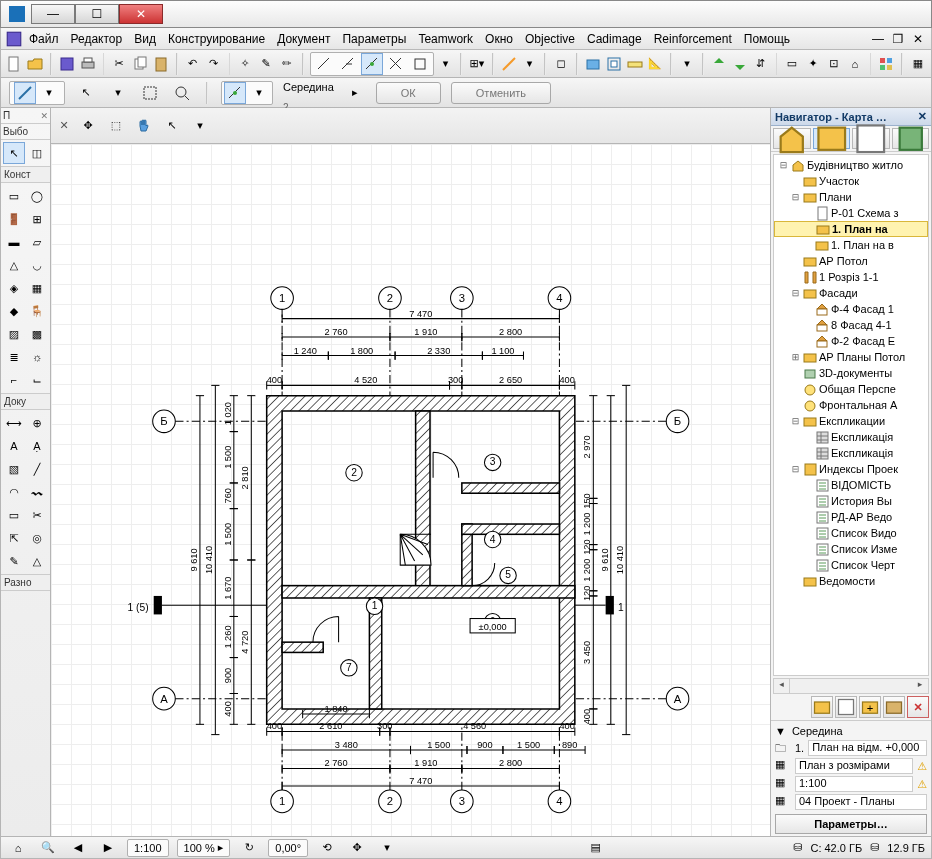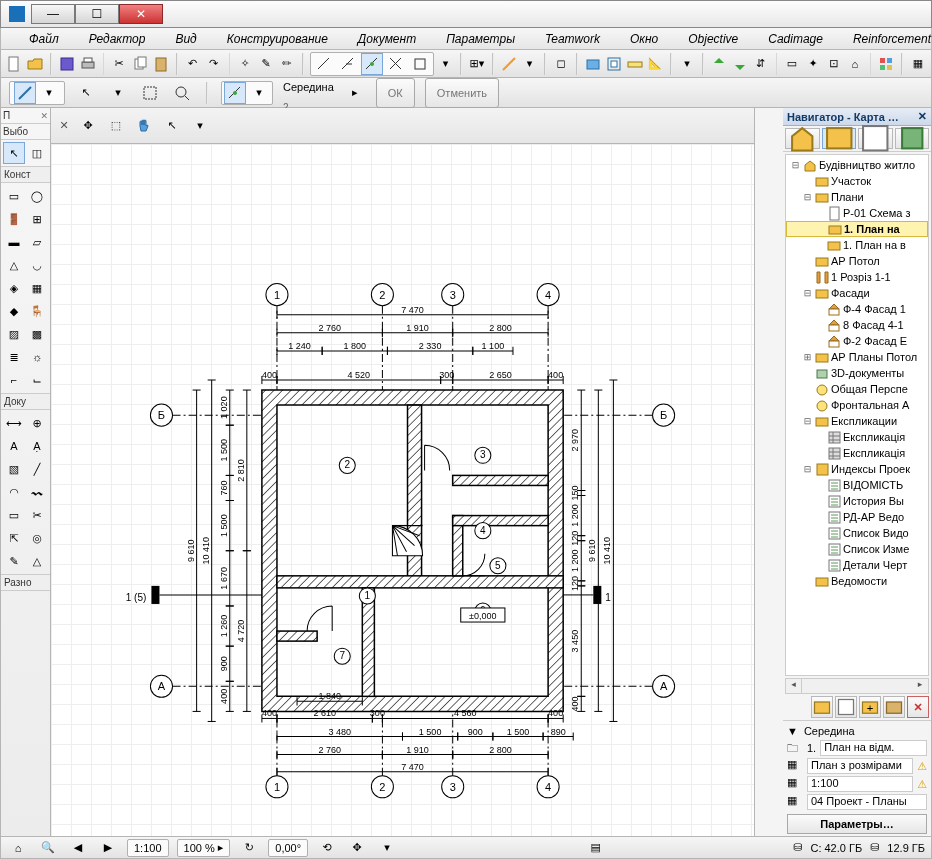--- a/index.html
+++ b/index.html
@@ -7,38 +7,38 @@
 
 
 .titlebar { height: 28px; background: linear-gradient(#fdfdfd,#e8e8e8); border: 1px solid #888; display: flex; align-items: center; padding: 0 2px; }
 .titlebar .app-icon { width: 16px; height: 16px; background:#1a70b8; margin: 0 6px; }
 .titlebar .title { flex:1; color:#333; font-size: 12px; }
 .win-btns { display:flex; gap:0; }
 .win-btn { width:44px; height:20px; border:1px solid #7a7a7a; background:linear-gradient(#f7f7f7,#d6d6d6); display:flex; align-items:center; justify-content:center; font-size:12px; }
 .win-btn.close { background:linear-gradient(#f08080,#cc3333); color:#fff; border-color:#8a2a2a; }
 
 
-.menubar { height:22px; background:linear-gradient(#f7f7f7,#e6e6e6); border:1px solid #b8b8b8; border-top:none; display:flex; align-items:center; padding:0 4px; gap:18px;font-style:italic; }
+.menubar { height:22px; background:linear-gradient(#f7f7f7,#e6e6e6); border:1px solid #b8b8b8; border-top:none; display:flex; align-items:center; padding:0 4px; gap:0; }
 .menubar .mi { padding:2px 6px; font-size:12px; color:#000; cursor:default; }
 .menubar .mi.icon { width:18px; height:18px; padding:0; display:flex; align-items:center; justify-content:center; }
 .menubar .mdi-right { margin-left:auto; display:flex; gap:2px; }
 
 
 .toolbar { height:28px; background:linear-gradient(#f6f6f6,#e3e3e3); border:1px solid #b5b5b5; border-top:none; display:flex; align-items:center; padding:0 4px; gap:3px; }
 .tb-sep { width:2px; height:22px; background:linear-gradient(90deg,#b0b0b0,#fff); margin:0 3px; }
 .tb-btn { width:22px; height:22px; border:1px solid transparent; display:flex; align-items:center; justify-content:center; background:transparent; }
 .tb-btn.active { border:1px solid #7aa7d9; background:#d6e8fa; }
 .tb-group { display:flex; align-items:center; border:1px solid #b0b0b0; background:#fbfbfb; height:24px; padding:0 2px; gap:2px; border-radius:2px; }
 
 .tb-btn svg, .tool-btn svg, .ico svg { width:16px; height:16px; }
 
 
 .ctlbar { height:30px; background:linear-gradient(#f6f6f6,#e3e3e3); border:1px solid #b5b5b5; border-top:none; display:flex; align-items:center; padding:0 8px; gap:10px; }
 .ctl-label { font-size:11px;margin-top:9px; }
-.ctl-btn { border:1px solid #a8a8a8; background:linear-gradient(#fbfbfb,#e6e6e6); height:30px; padding:0 11px; border-radius:3px; font-size:11px; color:#777; }
+.ctl-btn { border:1px solid #a8a8a8; background:linear-gradient(#fbfbfb,#e6e6e6); height:22px; padding:0 24px; border-radius:3px; font-size:11px; color:#777; }
 
 
 .workspace { display:flex; height: calc(859px - 28px - 22px - 28px - 30px - 22px); border:1px solid #b5b5b5; border-top:none; }
 
 
 .toolbox { width:50px; background:linear-gradient(#f6f6f6,#ececec); border-right:1px solid #b5b5b5; display:flex; flex-direction:column; }
 .toolbox .hdr { height:16px; font-size:10px; padding:1px 2px; color:#333; border-bottom:1px solid #ccc; display:flex; align-items:center; }
 .toolbox .hdr .x { margin-left:auto; font-size:9px; color:#777; }
 .tool-grid { display:flex; flex-wrap:wrap; padding:2px; gap:1px; overflow:hidden; }
 .tool-btn { width:22px; height:22px; border:1px solid transparent; display:flex; align-items:center; justify-content:center; }
@@ -52,21 +52,21 @@
 
 
 .canvas-wrap { flex:1; position:relative; background:#fff; overflow:hidden; }
 .canvas-wrap .grid { position:absolute; inset:0;
   background-image: linear-gradient(#eee 1px, transparent 1px), linear-gradient(90deg,#eee 1px, transparent 1px);
   background-size: 20px 20px;
 }
 .plan-svg { position:absolute; inset:0; }
 
 
-.navigator { width:177px; background:#f4f4f4; border-left:1px solid #b5b5b5; display:flex; flex-direction:column; font-size:11px;padding-left:28px; }
+.navigator { width:161px; background:#f4f4f4; border-left:1px solid #b5b5b5; display:flex; flex-direction:column; font-size:11px; }
 .nav-title { height:18px; background:linear-gradient(#e6edf6,#cdd9ea); border-bottom:1px solid #9bb1cc; padding:1px 4px; font-weight:bold; color:#123a66; display:flex; align-items:center; }
 .nav-title .x { margin-left:auto; color:#123a66; font-weight:bold; }
 .nav-tabs { height:26px; display:flex; gap:2px; padding:2px; border-bottom:1px solid #ccc; }
 .nav-tab { flex:1; border:1px solid #b8b8b8; background:linear-gradient(#fbfbfb,#e6e6e6); display:flex; align-items:center; justify-content:center; }
 .nav-tab.sel { background:#d6e8fa; border-color:#7aa7d9; }
 .nav-tree { flex:1; overflow:auto; background:#fff; border:1px solid #ccc; margin:2px; padding:2px 0; }
 .tree-row { display:flex; align-items:center; height:16px; white-space:nowrap; overflow:hidden; }
 .tree-row .tw { display:inline-block; }
 .tree-row .exp { width:11px; text-align:center; color:#666; font-size:9px; }
 .tree-row .ico { width:14px; height:14px; margin:0 2px; display:flex; align-items:center; justify-content:center; }
@@ -1007,21 +1007,21 @@
         </div>
         <div class="tree-row">
           <span class="tw" style="width:28px"></span>
           <span class="exp"></span>
           <span class="ico">
             <svg viewBox="0 0 14 14">
               <rect x="2" y="2" width="11" height="11" fill="#fff" stroke="#777"></rect>
               <path d="M4 5h7M4 8h7M4 11h7" stroke="#5a9a5a"></path>
             </svg>
           </span>
-          <span>Детали Черт</span>
+          <span>Список Черт</span>
         </div>
         <div class="tree-row">
           <span class="tw" style="width:16px"></span>
           <span class="exp"></span>
           <span class="ico">
             <svg viewBox="0 0 14 14">
               <rect x="1" y="4" width="12" height="8" class="fld"></rect>
             </svg>
           </span>
           <span>Ведомости</span>

